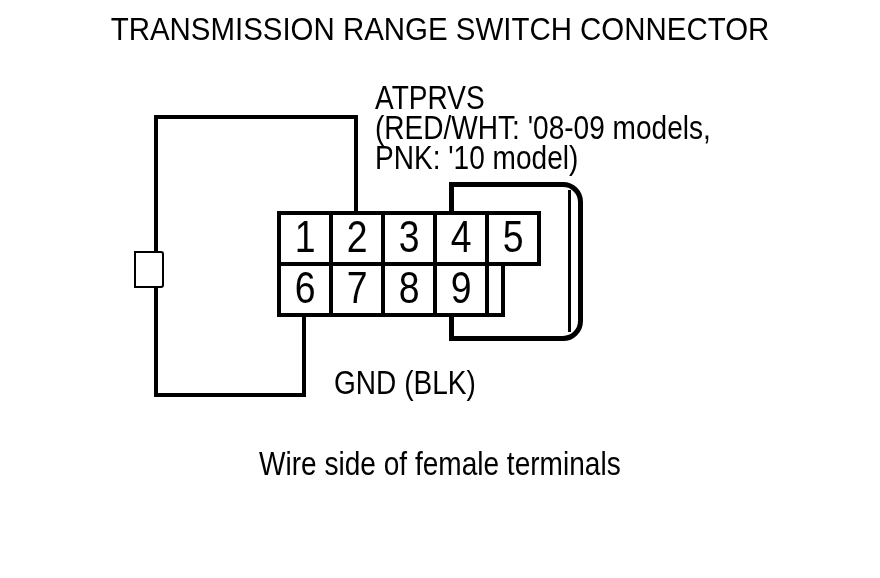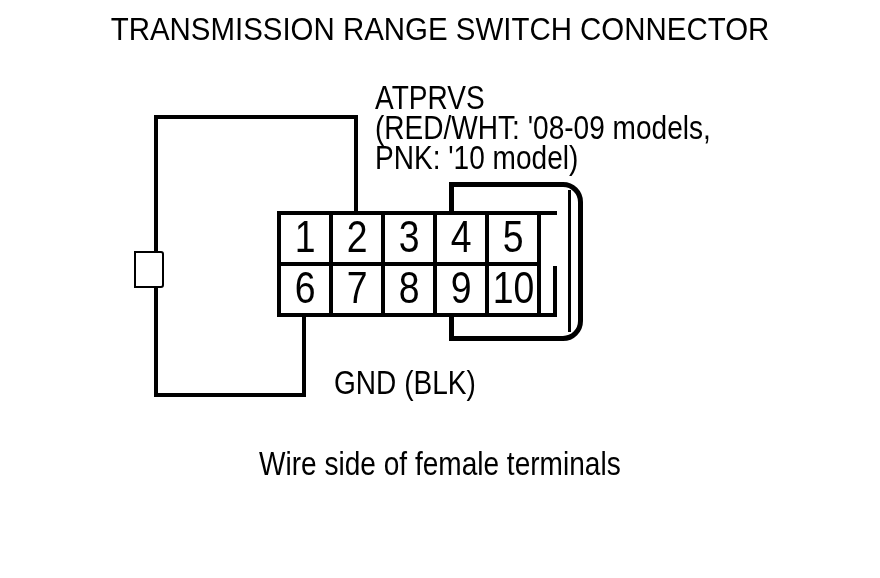--- a/index.html
+++ b/index.html
@@ -153,23 +153,20 @@
         </div>
       <div class="pin-cell">
           <span class="digit">7</span>
         </div>
       <div class="pin-cell">
           <span class="digit">8</span>
         </div>
       <div class="pin-cell">
           <span class="digit">9</span>
         </div>
-      <div class="pin-cell">
-          <span class="digit">10</span>
-        </div>
       <div class="pin-cell keyway"></div>
     </div>
   </div>
 
   <div class="txt gnd-label">GND (BLK)</div>
 
   <div class="txt caption">Wire side of female terminals</div>
 
 </div>
 

